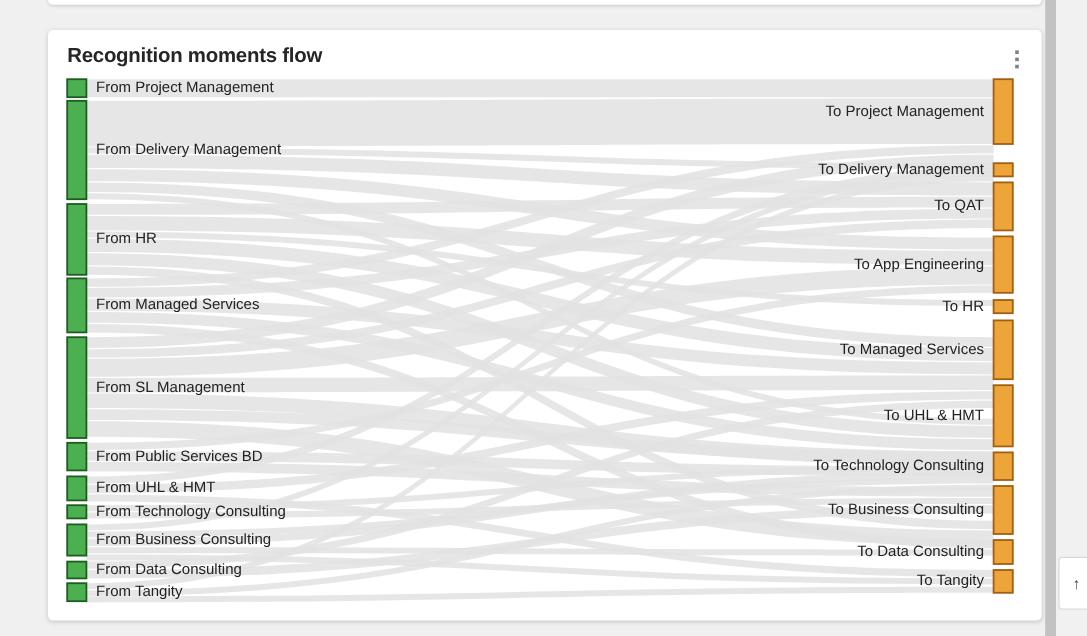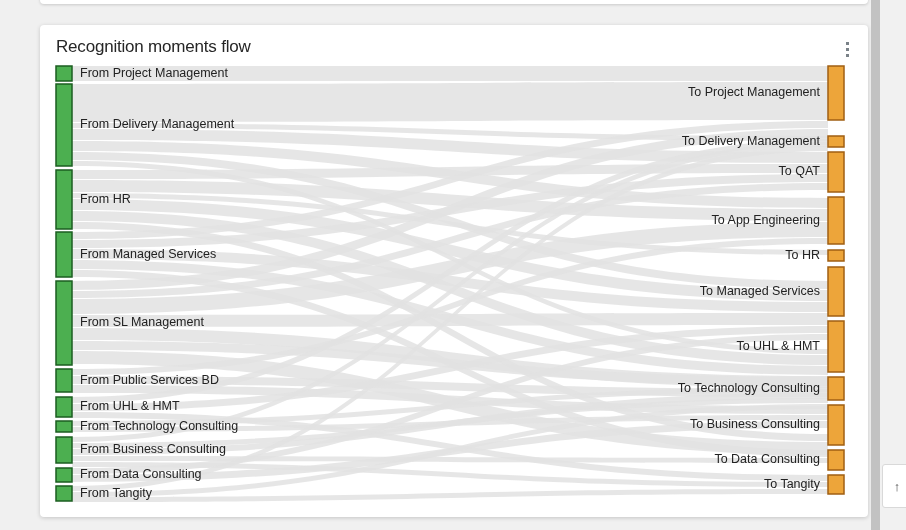--- a/index.html
+++ b/index.html
@@ -24,21 +24,21 @@
   .card {
     position: absolute; left: 40px; top: 25px;
     width: 828px; height: 492px;
     background: #ffffff;
     border-radius: 4px;
     box-shadow: 0 1px 4px rgba(0,0,0,0.18);
     overflow: hidden;
   }
   .card-title {
     position: absolute; left: 16px; top: 12px;
-    font-size: 17px; font-weight: normal; color: #262626;
+    font-size: 17px; font-weight: bold; color: #262626;
     letter-spacing: -0.2px;
     white-space: nowrap;
   }
   .kebab {
     position: absolute; right: 13px; top: 14px;
     width: 16px; height: 20px;
     display: flex; flex-direction: column;
     align-items: center; justify-content: center; gap: 3px;
     cursor: pointer;
   }

